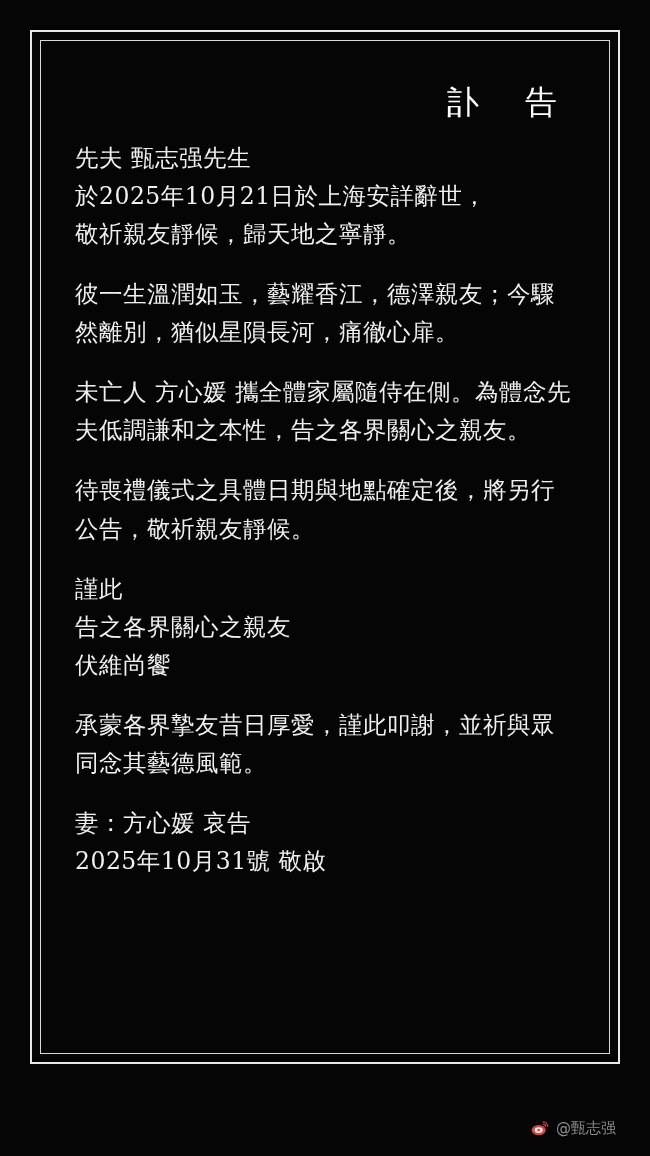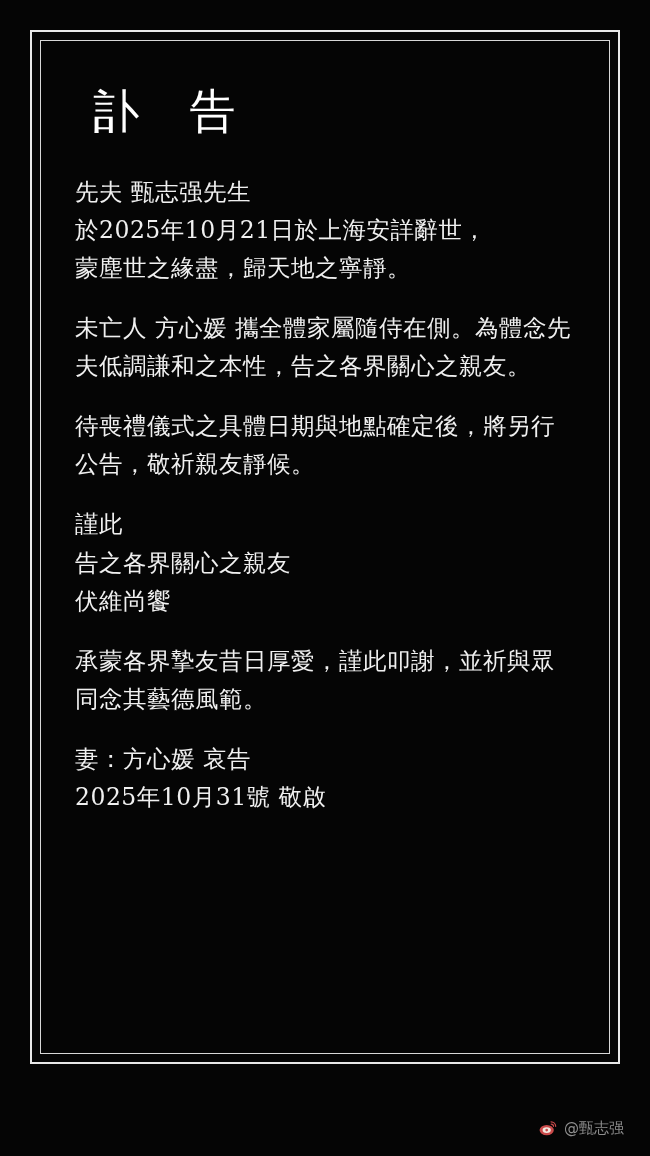--- a/index.html
+++ b/index.html
@@ -49,26 +49,26 @@
     left: 0;
     top: 0;
     right: 0;
     bottom: 0;
     padding: 26px 34px 20px 34px;
     box-sizing: border-box;
     color: #f2f2f2;
   }
 
   .title {
-    text-align: left;
-    font-size: 46px;
+    text-align: right;
+    font-size: 32px;
     letter-spacing: 18px;
     font-weight: 400;
     color: #ffffff;
-    margin: 14px 0 30px 0;
+    margin: 14px 0 14px 0;
     text-indent: 18px;
     font-family: "DejaVu Serif", "Liberation Serif", serif;
   }
 
   .body-text {
     font-size: 23.5px;
     line-height: 1.62;
     color: #f0f0f0;
     letter-spacing: 0.5px;
   }
@@ -79,21 +79,21 @@
   }
   .para:last-child { margin-bottom: 16px; }
 
   .sign-block {
     margin-top: 4px;
   }
 
   
   .watermark {
     position: absolute;
-    right: 26px;
+    right: 34px;
     bottom: 18px;
     display: flex;
     align-items: flex-end;
     gap: 7px;
     color: #8e8e8e;
     font-size: 15px;
     font-family: "DejaVu Sans", "Liberation Sans", sans-serif;
   }
   .weibo-eye {
     width: 19px;
@@ -109,21 +109,22 @@
   <div class="frame-outer">
     <div class="frame-inner">
 
       <div class="content">
 
         <div class="title">訃 告</div>
 
         <div class="body-text">
           <p class="para">先夫 甄志强先生
 於2025年10月21日於上海安詳辭世，
-蒙塵世之緣盡，歸天地之寧靜。</p>
+敬祈親友靜候，歸天地之寧靜。</p>
+          <p class="para">彼一生溫潤如玉，藝耀香江，德澤親友；今驟然離別，猶似星隕長河，痛徹心扉。</p>
           <p class="para">未亡人 方心媛 攜全體家屬隨侍在側。為體念先夫低調謙和之本性，告之各界關心之親友。</p>
           <p class="para">待喪禮儀式之具體日期與地點確定後，將另行公告，敬祈親友靜候。</p>
           <p class="para sign-block">謹此
 告之各界關心之親友
 伏維尚饗</p>
           <p class="para">承蒙各界摯友昔日厚愛，謹此叩謝，並祈與眾同念其藝德風範。</p>
           <p class="para">妻：方心媛 哀告
 2025年10月31號 敬啟</p>
         </div>
 

